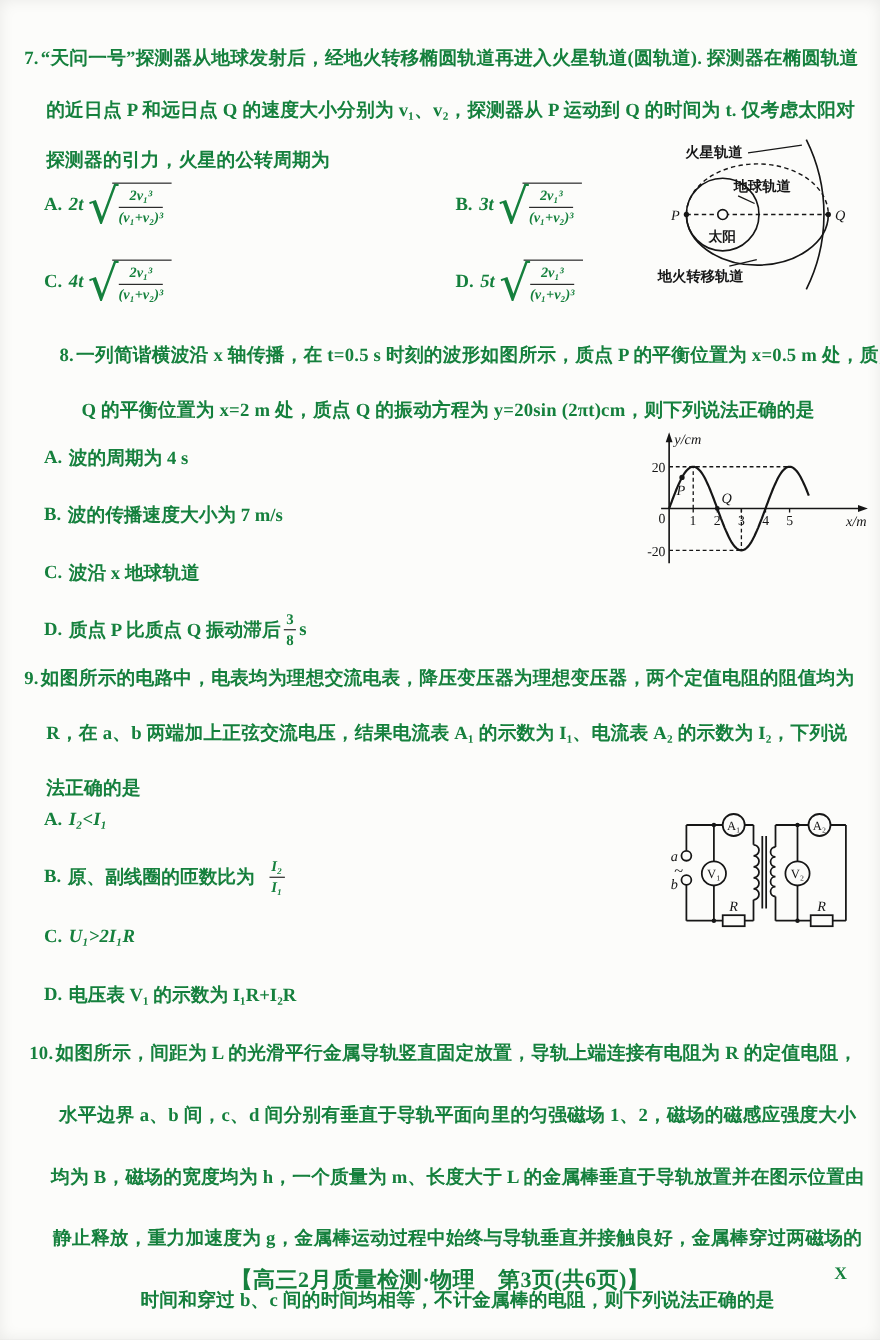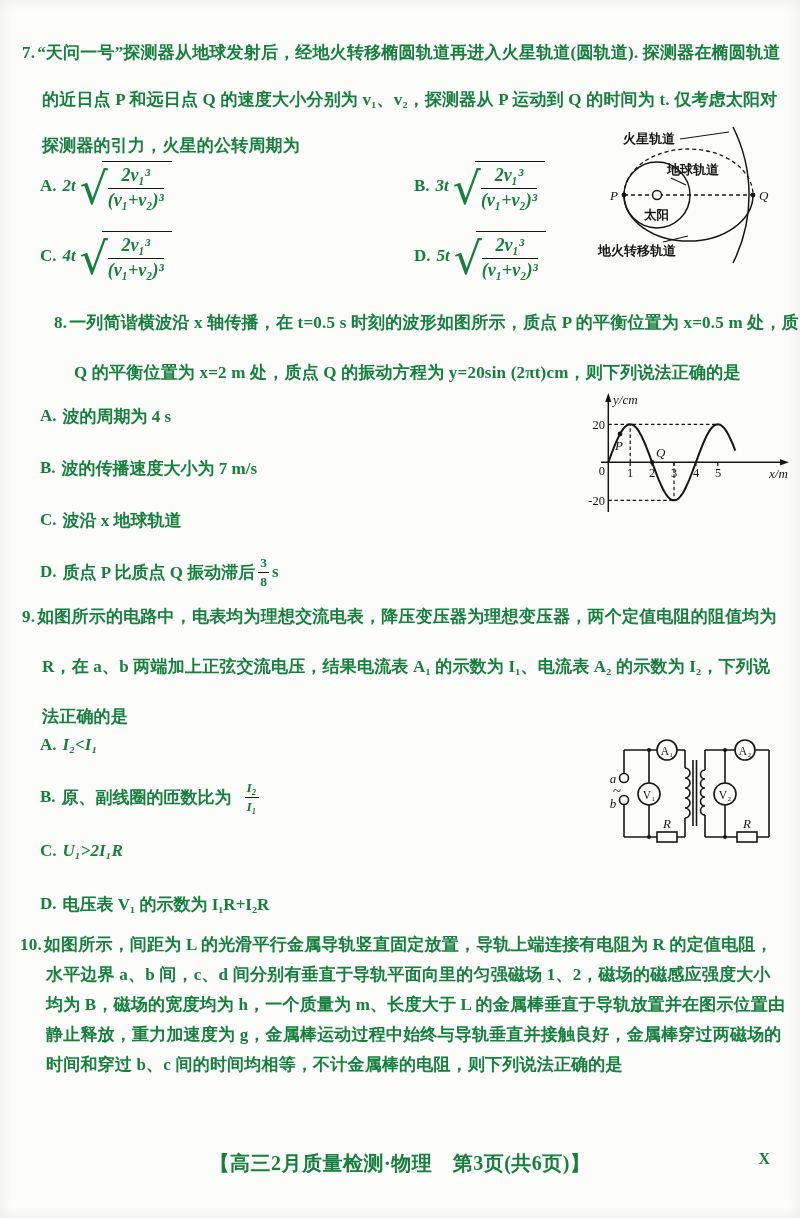--- a/index.html
+++ b/index.html
@@ -4,30 +4,30 @@
 <style>
   html,body{margin:0;padding:0;background:#e9e9e7;}
   .page{position:relative;width:800px;height:1218px;margin:0 auto;background:#fcfcfa;
         font-family:"Liberation Serif","DejaVu Serif",serif;color:#15803d;overflow:hidden;
         box-shadow:inset 0 0 14px rgba(0,0,0,.08);}
   .q{position:absolute;font-size:17px;font-weight:600;}
   .qpara{margin:0;padding-left:20px;text-indent:-20px;letter-spacing:.2px;}
   .qnum{padding-right:2px;}
   .lh46{line-height:46.5px;}
   .lh50{line-height:50px;}
-  .lh51{line-height:30px;}
+  .lh51{line-height:56px;text-align:center;}
   
   .optlabel{padding-right:6px;}
   .opt{display:flex;align-items:center;}
   .ivar{font-style:italic;font-weight:600;}
   
   .sqrt{display:inline-flex;align-items:center;margin-left:4px;}
   .rsign{font-size:44px;line-height:.86;font-family:"DejaVu Sans",sans-serif;font-weight:400;transform:translateY(3px);}
   .rtop{border-top:1.8px solid #161616;margin-left:-6px;padding:3px 8px 0 6px;}
-  .frac{display:inline-block;text-align:center;font-size:18px;font-style:italic;font-weight:600;}
+  .frac{display:inline-block;text-align:center;font-size:13px;font-style:italic;font-weight:600;}
   .frac .fn{display:block;border-bottom:1.4px solid #161616;padding:0 3px 2px;}
   .frac .fd{display:block;padding-top:1px;}
   
   .ifrac{display:inline-block;text-align:center;vertical-align:middle;font-size:13.5px;font-weight:600;margin:0 3px;}
   .ifrac .fn{display:block;border-bottom:1.3px solid #161616;padding:0 2px 1px;}
   .ifrac .fd{display:block;padding-top:1px;}
   .fig{position:absolute;}
   svg text{font-family:"Liberation Serif","DejaVu Serif",serif;fill:#161616;}
   .svgcjk{font-weight:700;}
   .svgit{font-style:italic;}

